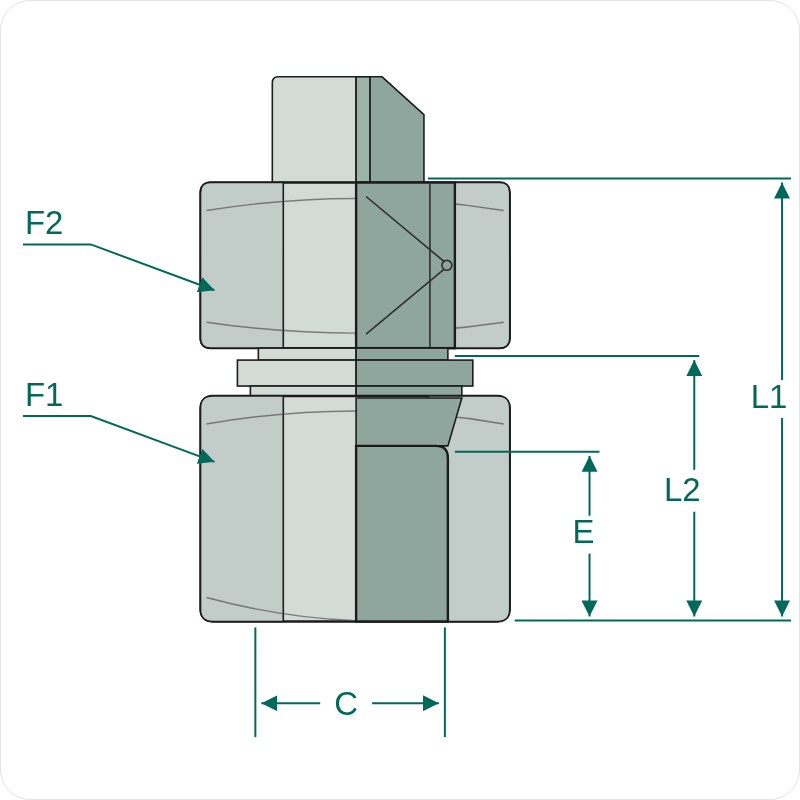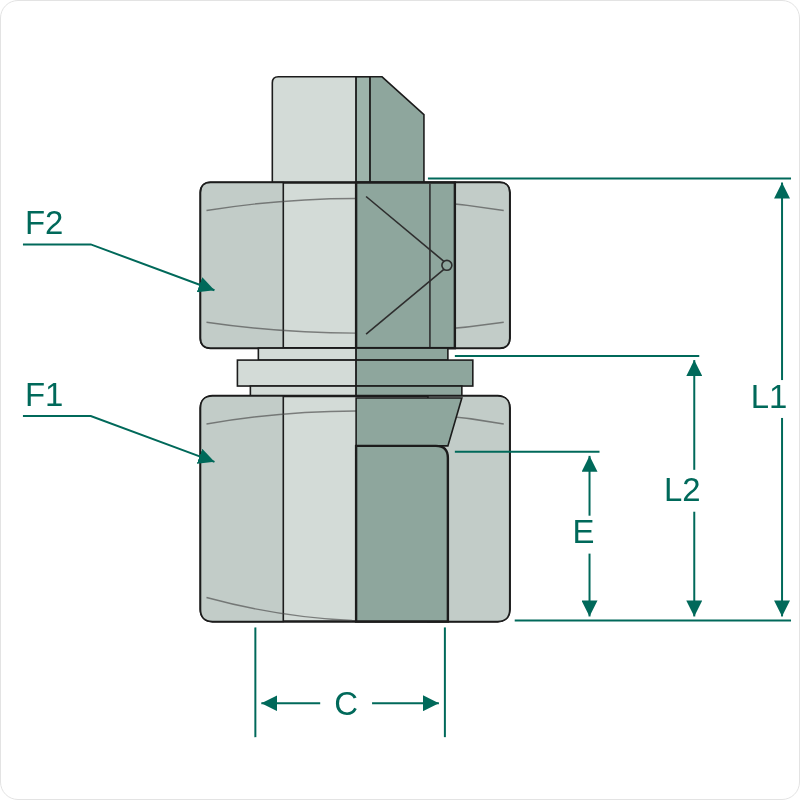--- a/index.html
+++ b/index.html
@@ -9,21 +9,21 @@
     --color-body-shaded:#c2ccc8;
     --color-section-cut:#8ea69d;
     --color-background:#ffffff;
   }
   html,body{margin:0;padding:0;background:#fff;}
   .stage{
     position:relative;
     width:800px;height:800px;
     background:var(--color-background);
     border:1px solid #e3e3e3;
-    border-radius:18px;
+    border-radius:30px;
     box-sizing:border-box;
     overflow:hidden;
     font-family:"Liberation Sans", sans-serif;
   }
   .stage svg{position:absolute;left:0;top:0;}
   .f-light{fill:var(--color-body-light);}
   .f-shade{fill:var(--color-body-shaded);}
   .f-section{fill:var(--color-section-cut);}
   .f-wall{fill:#9db4ab;}
   .st{stroke:var(--color-outline);stroke-width:1.6;}

